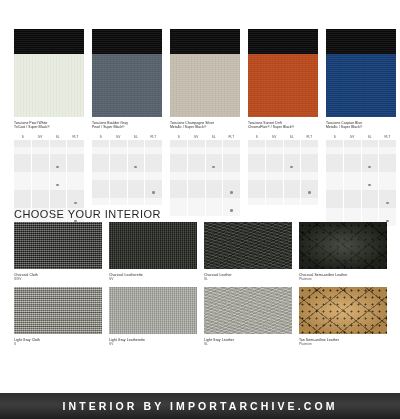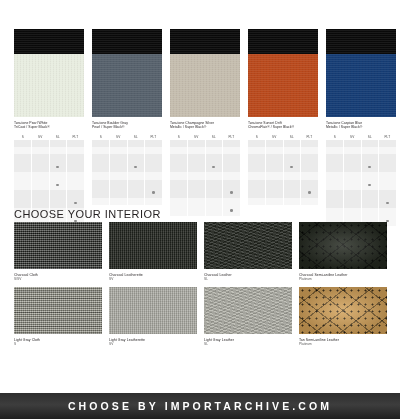--- a/index.html
+++ b/index.html
@@ -544,16 +544,16 @@
             <div class="perf"></div>
             <div class="sheen"></div>
           </div>
         </div>
         <div class="int-name">Tan Semi-aniline Leather</div>
         <div class="int-trim">Platinum</div>
       </div>
     </div>
 
   <div class="banner">
-    <span class="banner-text" id="banner-text">CHOOSE BY IMPORTARCHIVE.COM</span>
+    <span class="banner-text" id="banner-text">INTERIOR BY IMPORTARCHIVE.COM</span>
   </div>
 
 </div>
 
 </body></html>

